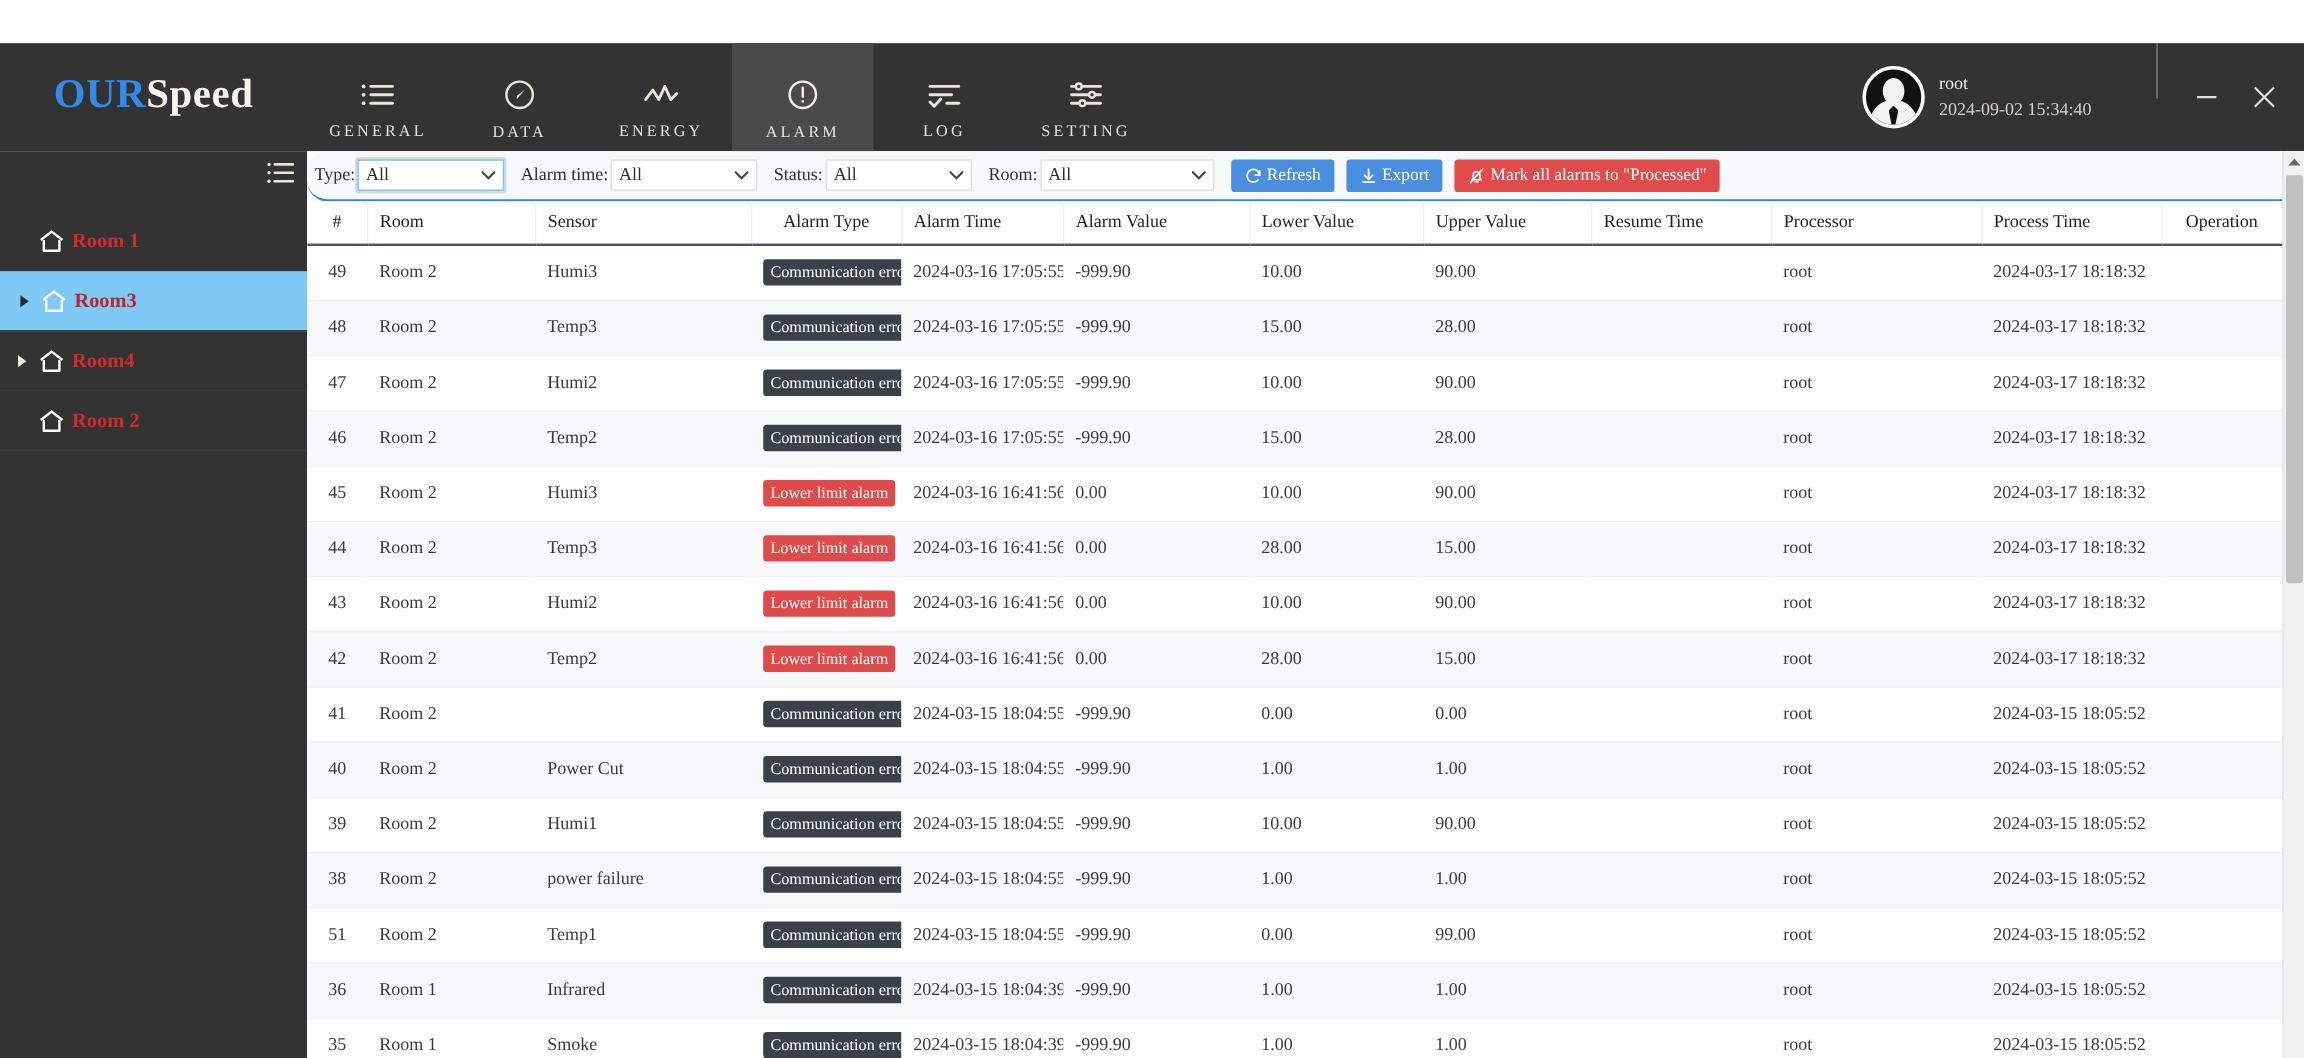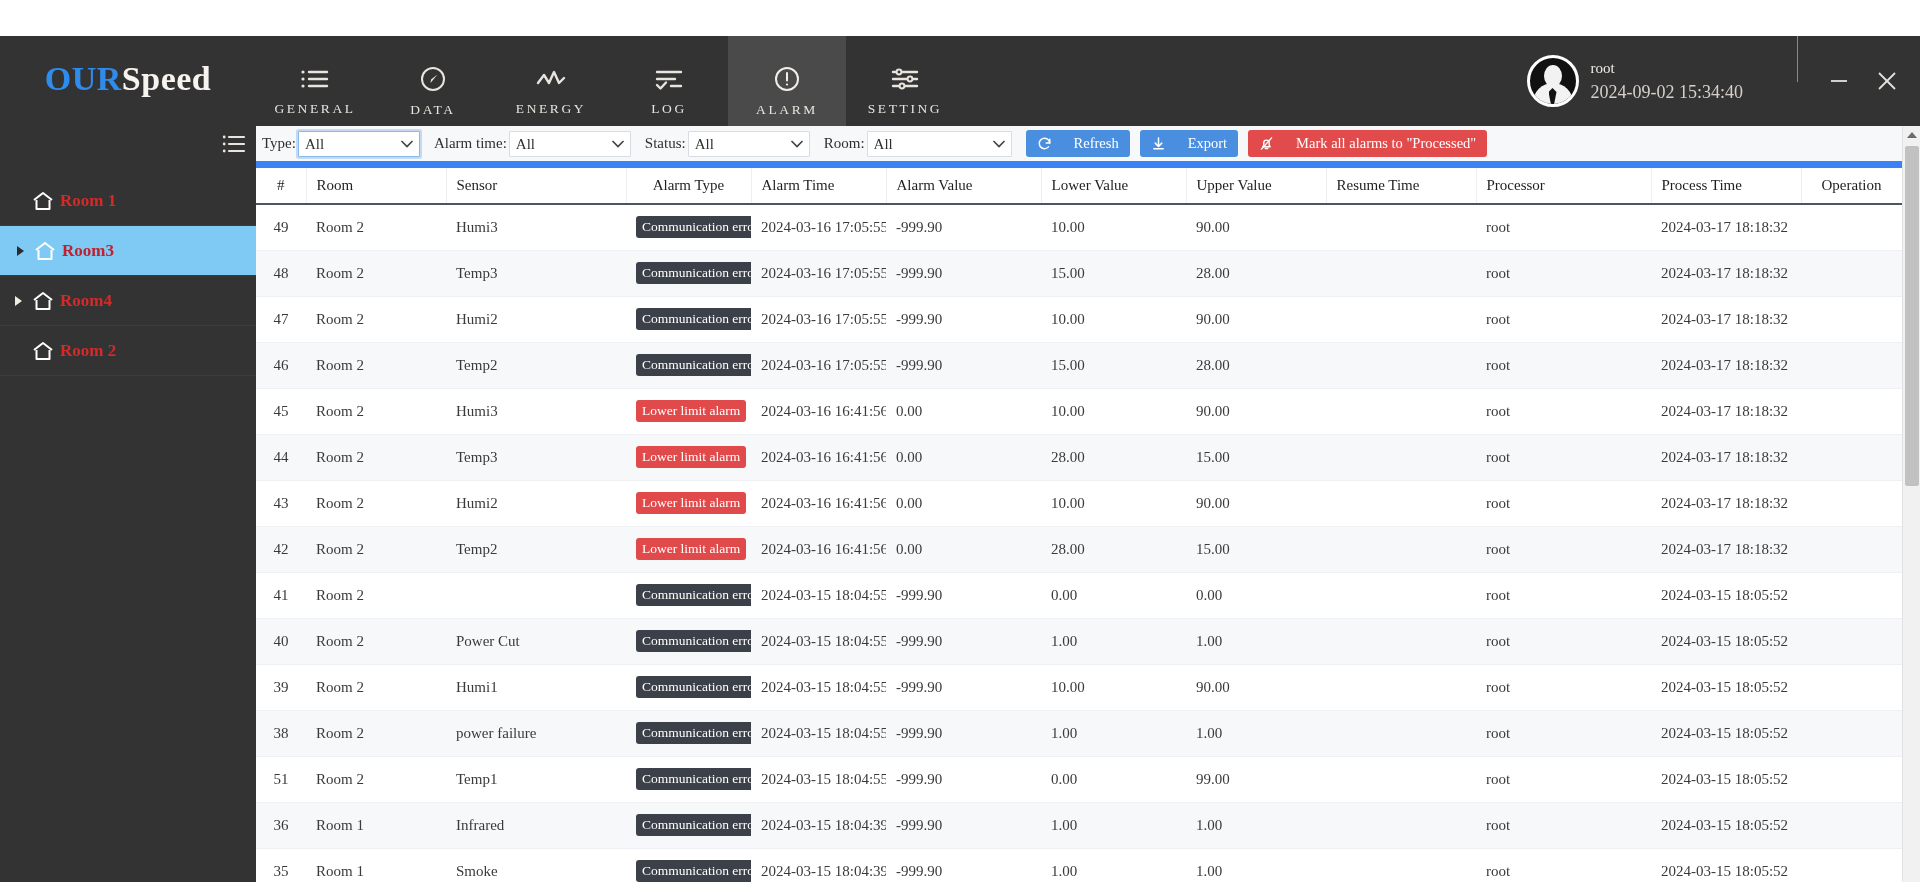--- a/index.html
+++ b/index.html
@@ -65,21 +65,21 @@
     position: absolute; width: 40px; height: 24px; border-radius: 20px 20px 0 0;
     background: #f2f2f2; left: 50%; bottom: -3px; transform: translateX(-50%);
   }
   .avatar .tie {
     position: absolute; width: 8px; height: 16px; background: #111;
     left: 50%; bottom: 0; transform: translateX(-50%);
     clip-path: polygon(50% 0, 100% 25%, 70% 100%, 30% 100%, 0 25%);
   }
   .user-meta { display: flex; flex-direction: column; gap: 5px; }
   .user-name { color: #f0ece6; font-size: 15px; }
-  .user-time { color: #d5d0c9; font-size: 18px; text-align: center; }
+  .user-time { color: #d5d0c9; font-size: 15px; text-align: center; }
 
   .win-sep {
     width: 1px; height: 46px; background: #8a8a8a; margin: 0 28px 0 44px;
   }
   .win-btns { display: flex; align-items: center; gap: 22px; padding-right: 20px; }
   .win-btn { cursor: pointer; color: #e6e2dc; line-height: 0; }
 
   
   .sidebar {
     position: absolute; top: 90px; left: 0;
@@ -119,41 +119,42 @@
   
   .content {
     position: absolute; top: 90px; left: 256px;
     width: 1664px; height: 792px; background: #fbfbfd;
     overflow: hidden;
   }
   .toolbar {
     height: 42px; background: #f7f8fa;
     display: flex; align-items: center; gap: 0px;
     padding: 0 0 0 6px;
-    border-bottom: 7px solid #3b82f6;
+    border-bottom: 2px solid #3b82f6;
+    border-radius: 17px;
   }
   .filter { display: flex; align-items: center; margin-right: 14px; }
   .filter-label { font-size: 15px; color: #2f2f2f; margin-right: 2px; white-space: nowrap; }
   .select-wrap { position: relative; }
   select.sel {
     -webkit-appearance: none; appearance: none;
     height: 26px; width: 122px;
     border: 1px solid #d9dde3; background: #fff;
     font-family: "Liberation Serif", serif; font-size: 15px;
     color: #2f2f2f; padding: 0 22px 0 6px; border-radius: 1px;
     outline: none; cursor: pointer;
   }
   select.sel.focused { border-color: #8ab8e8; box-shadow: 0 0 0 2px rgba(100,160,230,.35); }
   .sel-arrow {
     position: absolute; right: 7px; top: 50%; transform: translateY(-50%);
     pointer-events: none; line-height: 0;
   }
   .btn {
     height: 27px; border: none; border-radius: 3px;
-    display: inline-flex; align-items: center; gap: 22px;
+    display: inline-flex; align-items: center; gap: 4px;
     padding: 0 11px; font-family: "Liberation Serif", serif;
     font-size: 14.5px; color: #fff; cursor: pointer; margin-right: 10px;
     white-space: nowrap;
   }
   .btn.blue { background: #4a8ee0; }
   .btn.red { background: #e24b4b; }
   .btn svg { display: block; }
 
   
   .table-scroll {
@@ -268,41 +269,41 @@
 
       <div class="nav-item">
         <span>
           <svg width="30" height="24" viewBox="0 0 30 24" fill="none" stroke="#e8e4de" stroke-width="2.4" stroke-linecap="round" stroke-linejoin="round">
             <polyline points="2,16 8,8 13,16 18,5 23,16 28,11"></polyline>
           </svg>
         </span>
         <span class="nav-label">ENERGY</span>
       </div>
 
+      <div class="nav-item active">
+        <span>
+          <svg width="26" height="26" viewBox="0 0 26 26" fill="none" stroke="#f2efe9" stroke-width="2" stroke-linecap="round">
+            <circle cx="13" cy="13" r="11"></circle>
+            <line x1="13" y1="7" x2="13" y2="14.5"></line>
+            <circle cx="13" cy="18.5" r="1.1" fill="#f2efe9" stroke="none"></circle>
+          </svg>
+        </span>
+        <span class="nav-label">ALARM</span>
+      </div>
+
       <div class="nav-item">
         <span>
           <svg width="30" height="24" viewBox="0 0 30 24" fill="none" stroke="#e8e4de" stroke-width="2.4" stroke-linecap="round" stroke-linejoin="round">
             <line x1="3" y1="5" x2="27" y2="5"></line>
             <line x1="3" y1="12" x2="21" y2="12"></line>
             <polyline points="3,18 6.5,21.5 12,15.5"></polyline>
             <line x1="17" y1="19" x2="27" y2="19"></line>
           </svg>
         </span>
         <span class="nav-label">LOG</span>
-      </div>
-
-      <div class="nav-item active">
-        <span>
-          <svg width="26" height="26" viewBox="0 0 26 26" fill="none" stroke="#f2efe9" stroke-width="2" stroke-linecap="round">
-            <circle cx="13" cy="13" r="11"></circle>
-            <line x1="13" y1="7" x2="13" y2="14.5"></line>
-            <circle cx="13" cy="18.5" r="1.1" fill="#f2efe9" stroke="none"></circle>
-          </svg>
-        </span>
-        <span class="nav-label">ALARM</span>
       </div>
 
       <div class="nav-item">
         <span>
           <svg width="30" height="24" viewBox="0 0 30 24" fill="none" stroke="#e8e4de" stroke-width="2.4" stroke-linecap="round">
             <line x1="3" y1="5" x2="27" y2="5"></line>
             <line x1="3" y1="12" x2="27" y2="12"></line>
             <line x1="3" y1="19" x2="27" y2="19"></line>
             <circle cx="9" cy="5" r="2.4" fill="#333" stroke="#e8e4de" stroke-width="2"></circle>
             <circle cx="20" cy="12" r="2.4" fill="#333" stroke="#e8e4de" stroke-width="2"></circle>

